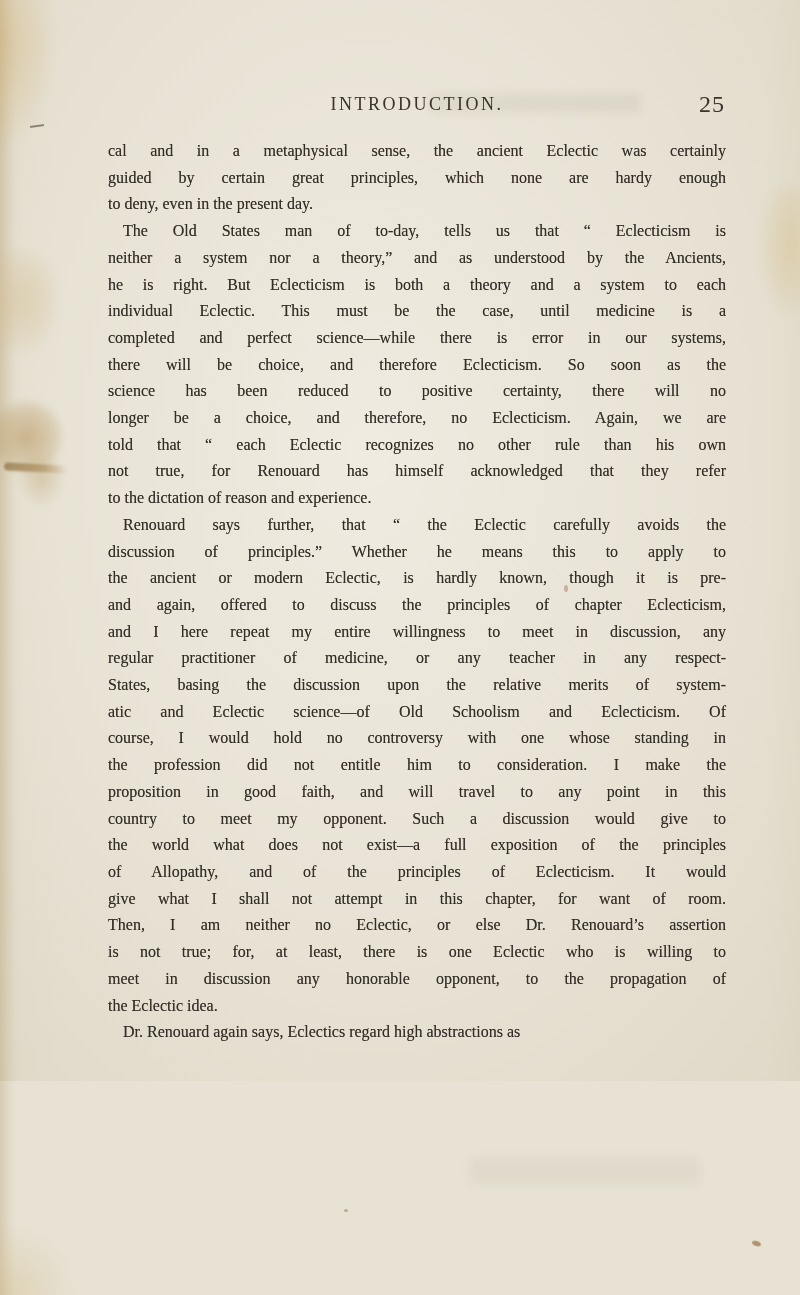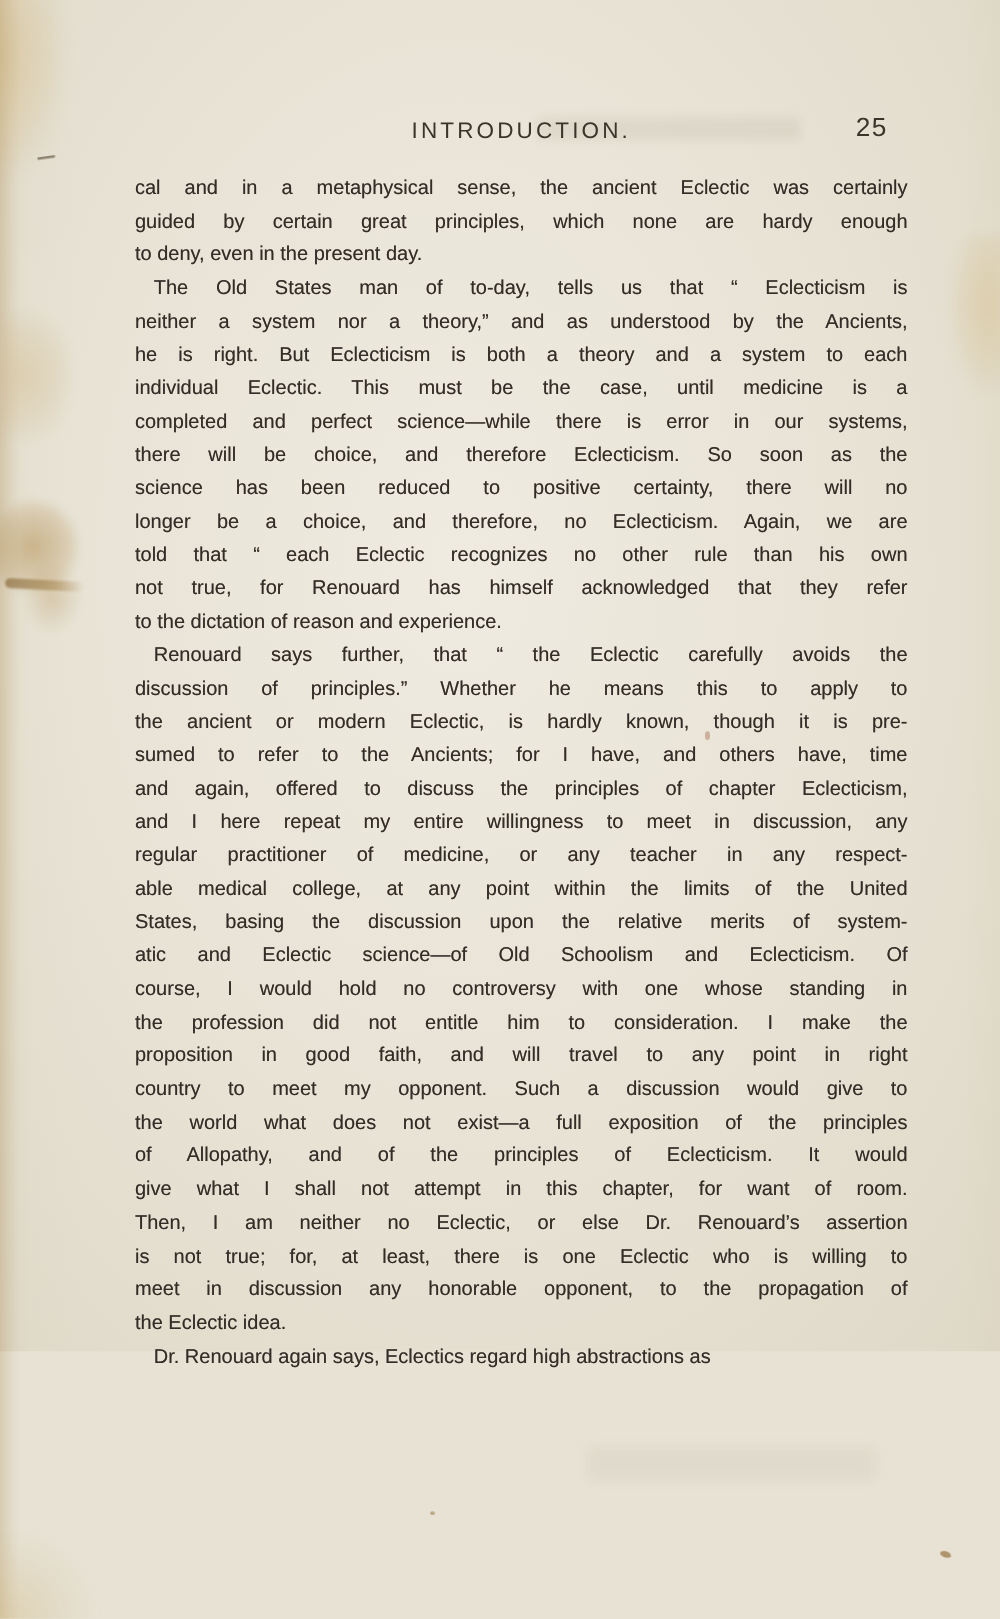--- a/index.html
+++ b/index.html
@@ -8,21 +8,21 @@
     overflow: hidden;
     background: #e7e2d4;
   }
   .page {
     position: relative;
     width: 800px; height: 1081px;
     background:
       radial-gradient(ellipse 620px 900px at 46% 42%, rgba(240,236,226,.9) 0%, rgba(231,226,212,.45) 55%, rgba(216,208,189,.55) 100%),
       linear-gradient(90deg, #ded5c0 0%, #e5e0d1 3%, #e7e2d4 8%, #e7e2d4 96%, #e2dcca 100%),
       #e7e2d4;
-    font-family: Liberation Sans, sans-serif;
+    font-family: Liberation Serif, serif;
     color: #332d27;
   }
 
   
   .stain { position: absolute; pointer-events: none; }
   .stain-topleft {
     left: -18px; top: -20px; width: 70px; height: 160px;
     background: radial-gradient(ellipse at 30% 40%, rgba(205,168,95,.35), rgba(205,168,95,.12) 55%, transparent 75%);
     filter: blur(5px);
   }
@@ -86,22 +86,22 @@
   }
   .head-title {
     display: block;
     text-align: center;
     font-size: 18px;
     letter-spacing: 2.5px;
     color: #3a342b;
   }
   .page-num {
     position: absolute;
-    right: 16px; top: -3px;
-    font-size: 21px;
+    right: 1px; top: -3px;
+    font-size: 24px;
     letter-spacing: 1px;
     color: #3a342b;
   }
 
   
   .text-block {
     position: absolute;
     left: 108px; top: 138px; width: 618px;
     font-size: 16px;
     line-height: 26.7px;
@@ -151,30 +151,28 @@
       <div class="line">completed and perfect science—while there is error in our systems,</div>
       <div class="line">there will be choice, and therefore Eclecticism.  So soon as the</div>
       <div class="line">science has been reduced to positive certainty, there will no</div>
       <div class="line">longer be a choice, and therefore, no Eclecticism.  Again, we are</div>
       <div class="line">told that “ each Eclectic recognizes no other rule than his own</div>
       <div class="line">not true, for Renouard has himself acknowledged that they refer</div>
       <div class="line last">to the dictation of reason and experience.</div>
       <div class="line indent">Renouard says further, that “ the Eclectic carefully avoids the</div>
       <div class="line">discussion of principles.”  Whether he means this to apply to</div>
       <div class="line">the ancient or modern Eclectic, is hardly known, though it is pre-</div>
-      <div class="line">sumed to refer to the Ancients; for I have, and others have, time</div>
       <div class="line">and again, offered to discuss the principles of chapter Eclecticism,</div>
       <div class="line">and I here repeat my entire willingness to meet in discussion, any</div>
       <div class="line">regular practitioner of medicine, or any teacher in any respect-</div>
-      <div class="line">able medical college, at any point within the limits of the United</div>
       <div class="line">States, basing the discussion upon the relative merits of system-</div>
       <div class="line">atic and Eclectic science—of Old Schoolism and Eclecticism.  Of</div>
       <div class="line">course, I would hold no controversy with one whose standing in</div>
       <div class="line">the profession did not entitle him to consideration.  I make the</div>
-      <div class="line">proposition in good faith, and will travel to any point in right</div>
+      <div class="line">proposition in good faith, and will travel to any point in this</div>
       <div class="line">country to meet my opponent.  Such a discussion would give to</div>
       <div class="line">the world what does not exist—a full exposition of the principles</div>
       <div class="line">of Allopathy, and of the principles of Eclecticism.  It would</div>
       <div class="line">give what I shall not attempt in this chapter, for want of room.</div>
       <div class="line">Then, I am neither no Eclectic, or else Dr. Renouard’s assertion</div>
       <div class="line">is not true; for, at least, there is one Eclectic who is willing to</div>
       <div class="line">meet in discussion any honorable opponent, to the propagation of</div>
       <div class="line last">the Eclectic idea.</div>
       <div class="line last indent">Dr. Renouard again says, Eclectics regard high abstractions as</div>
     </div>

